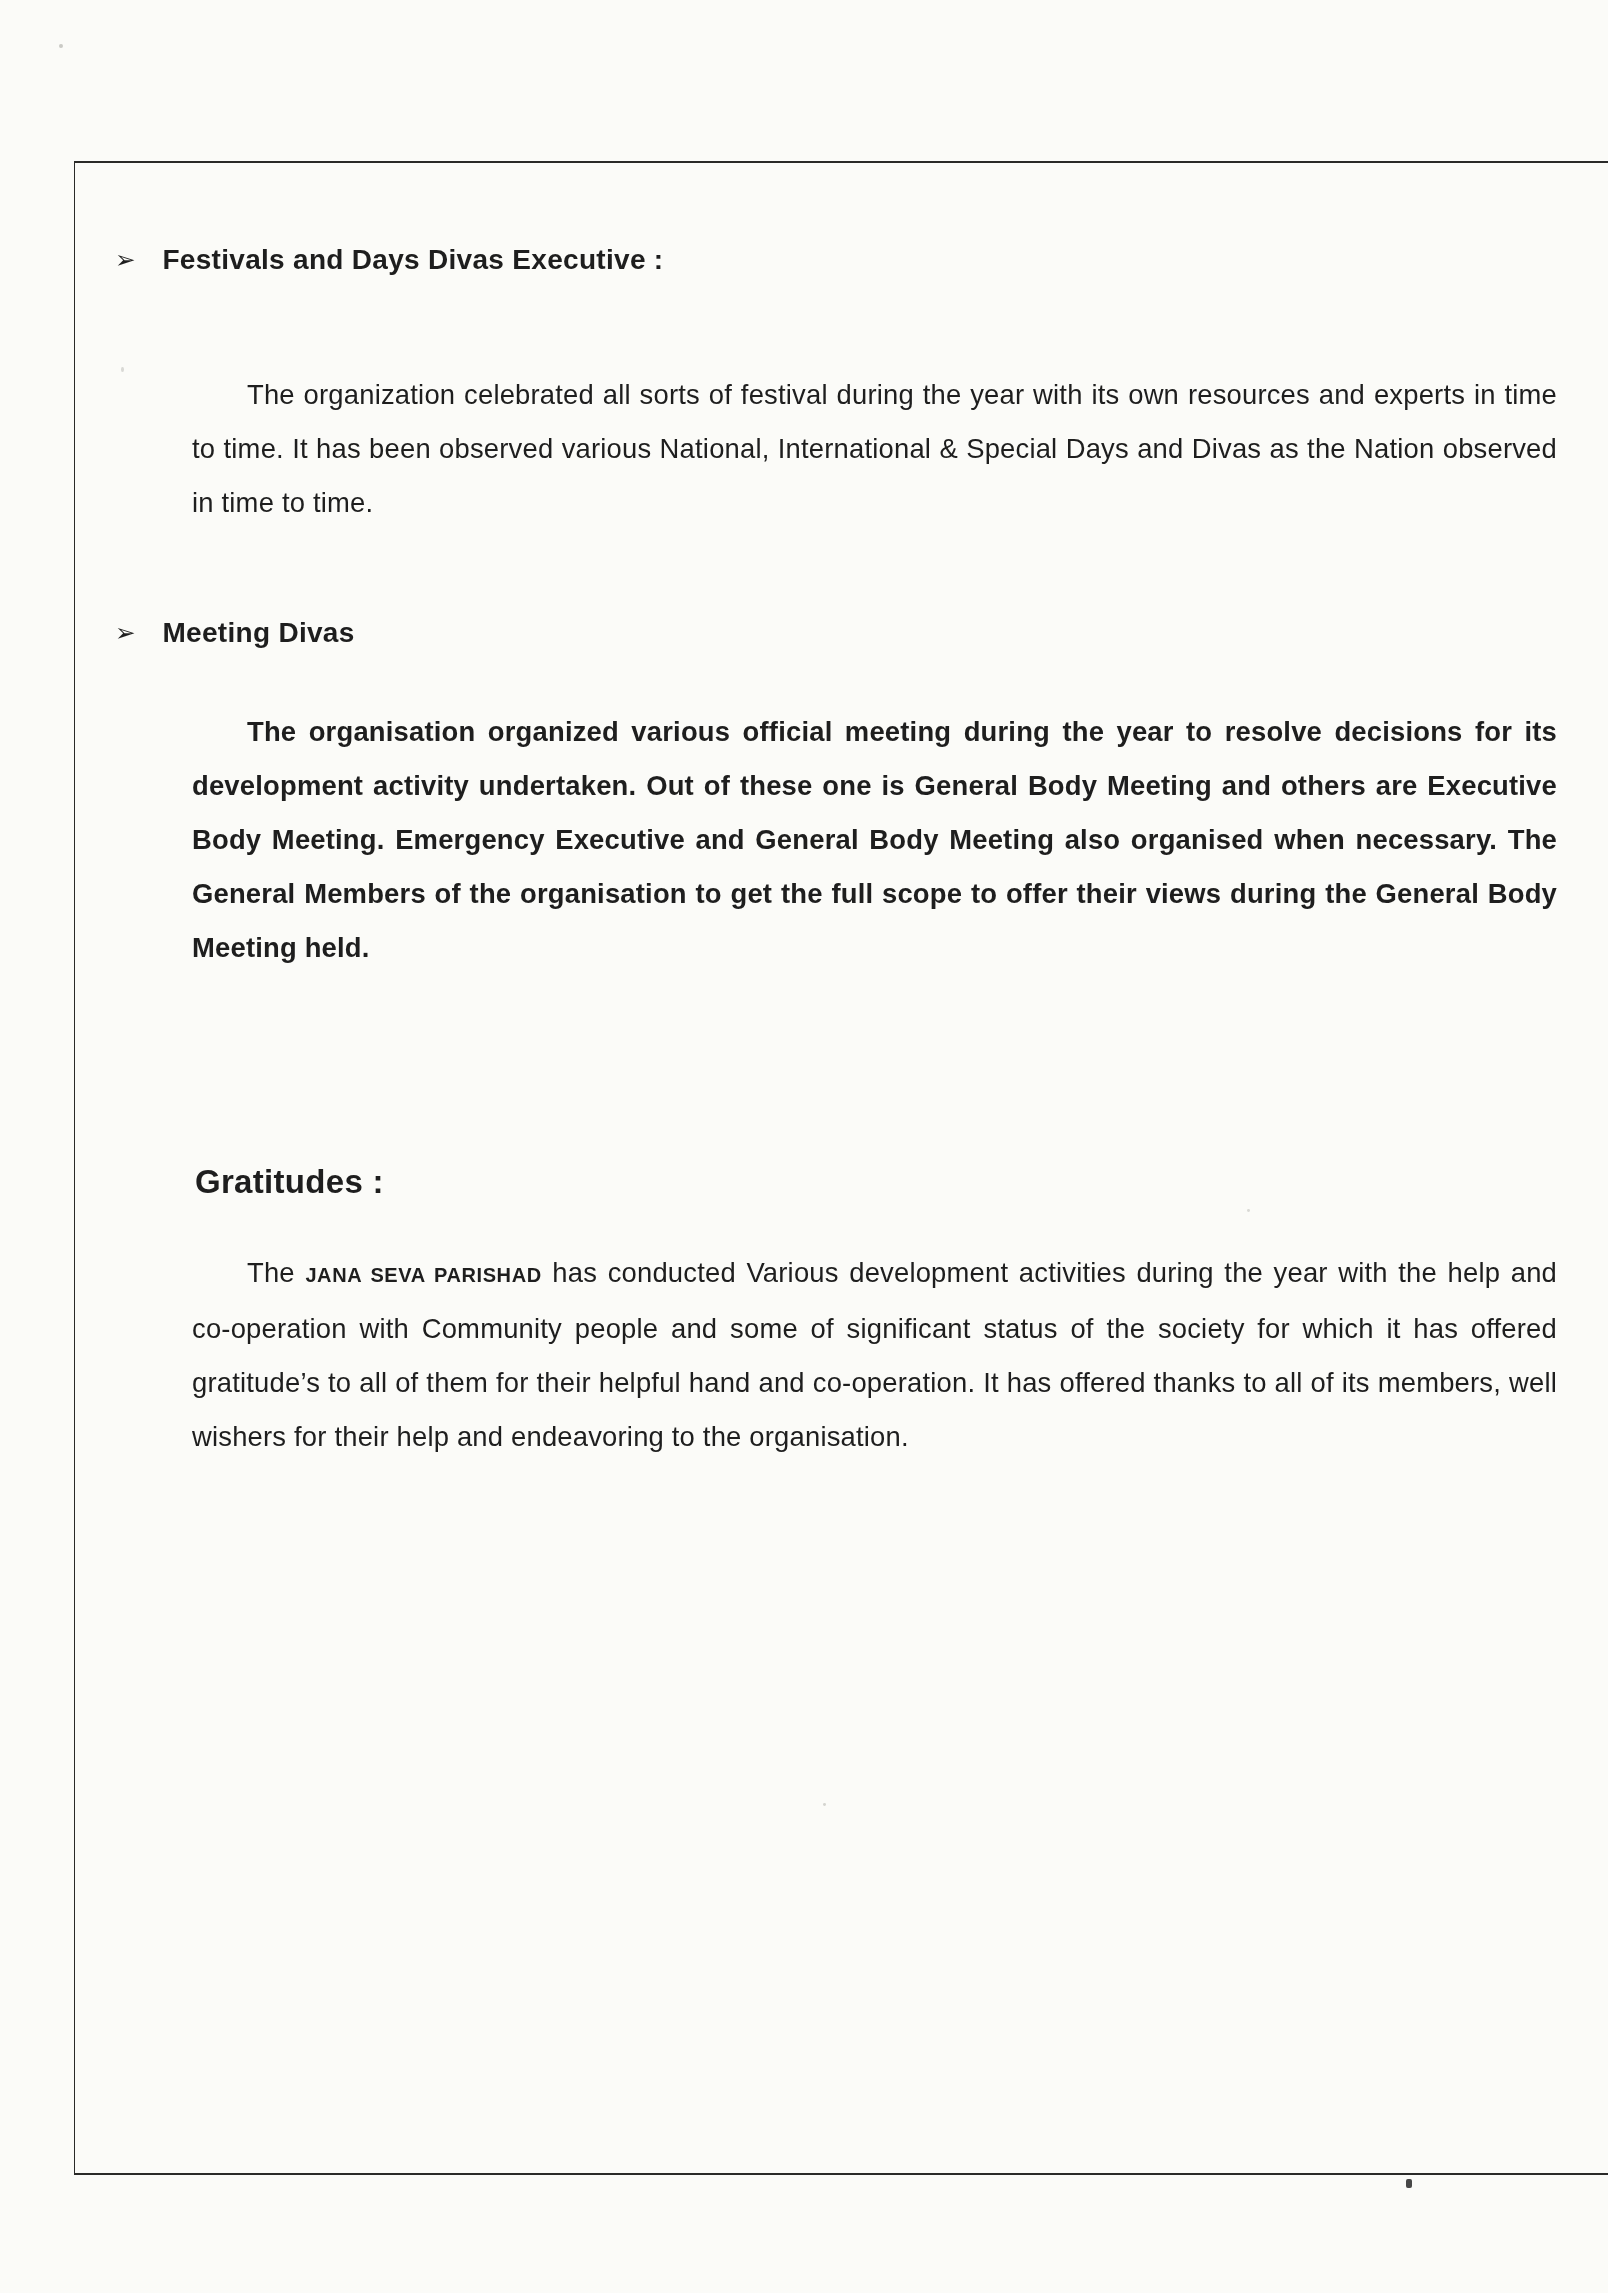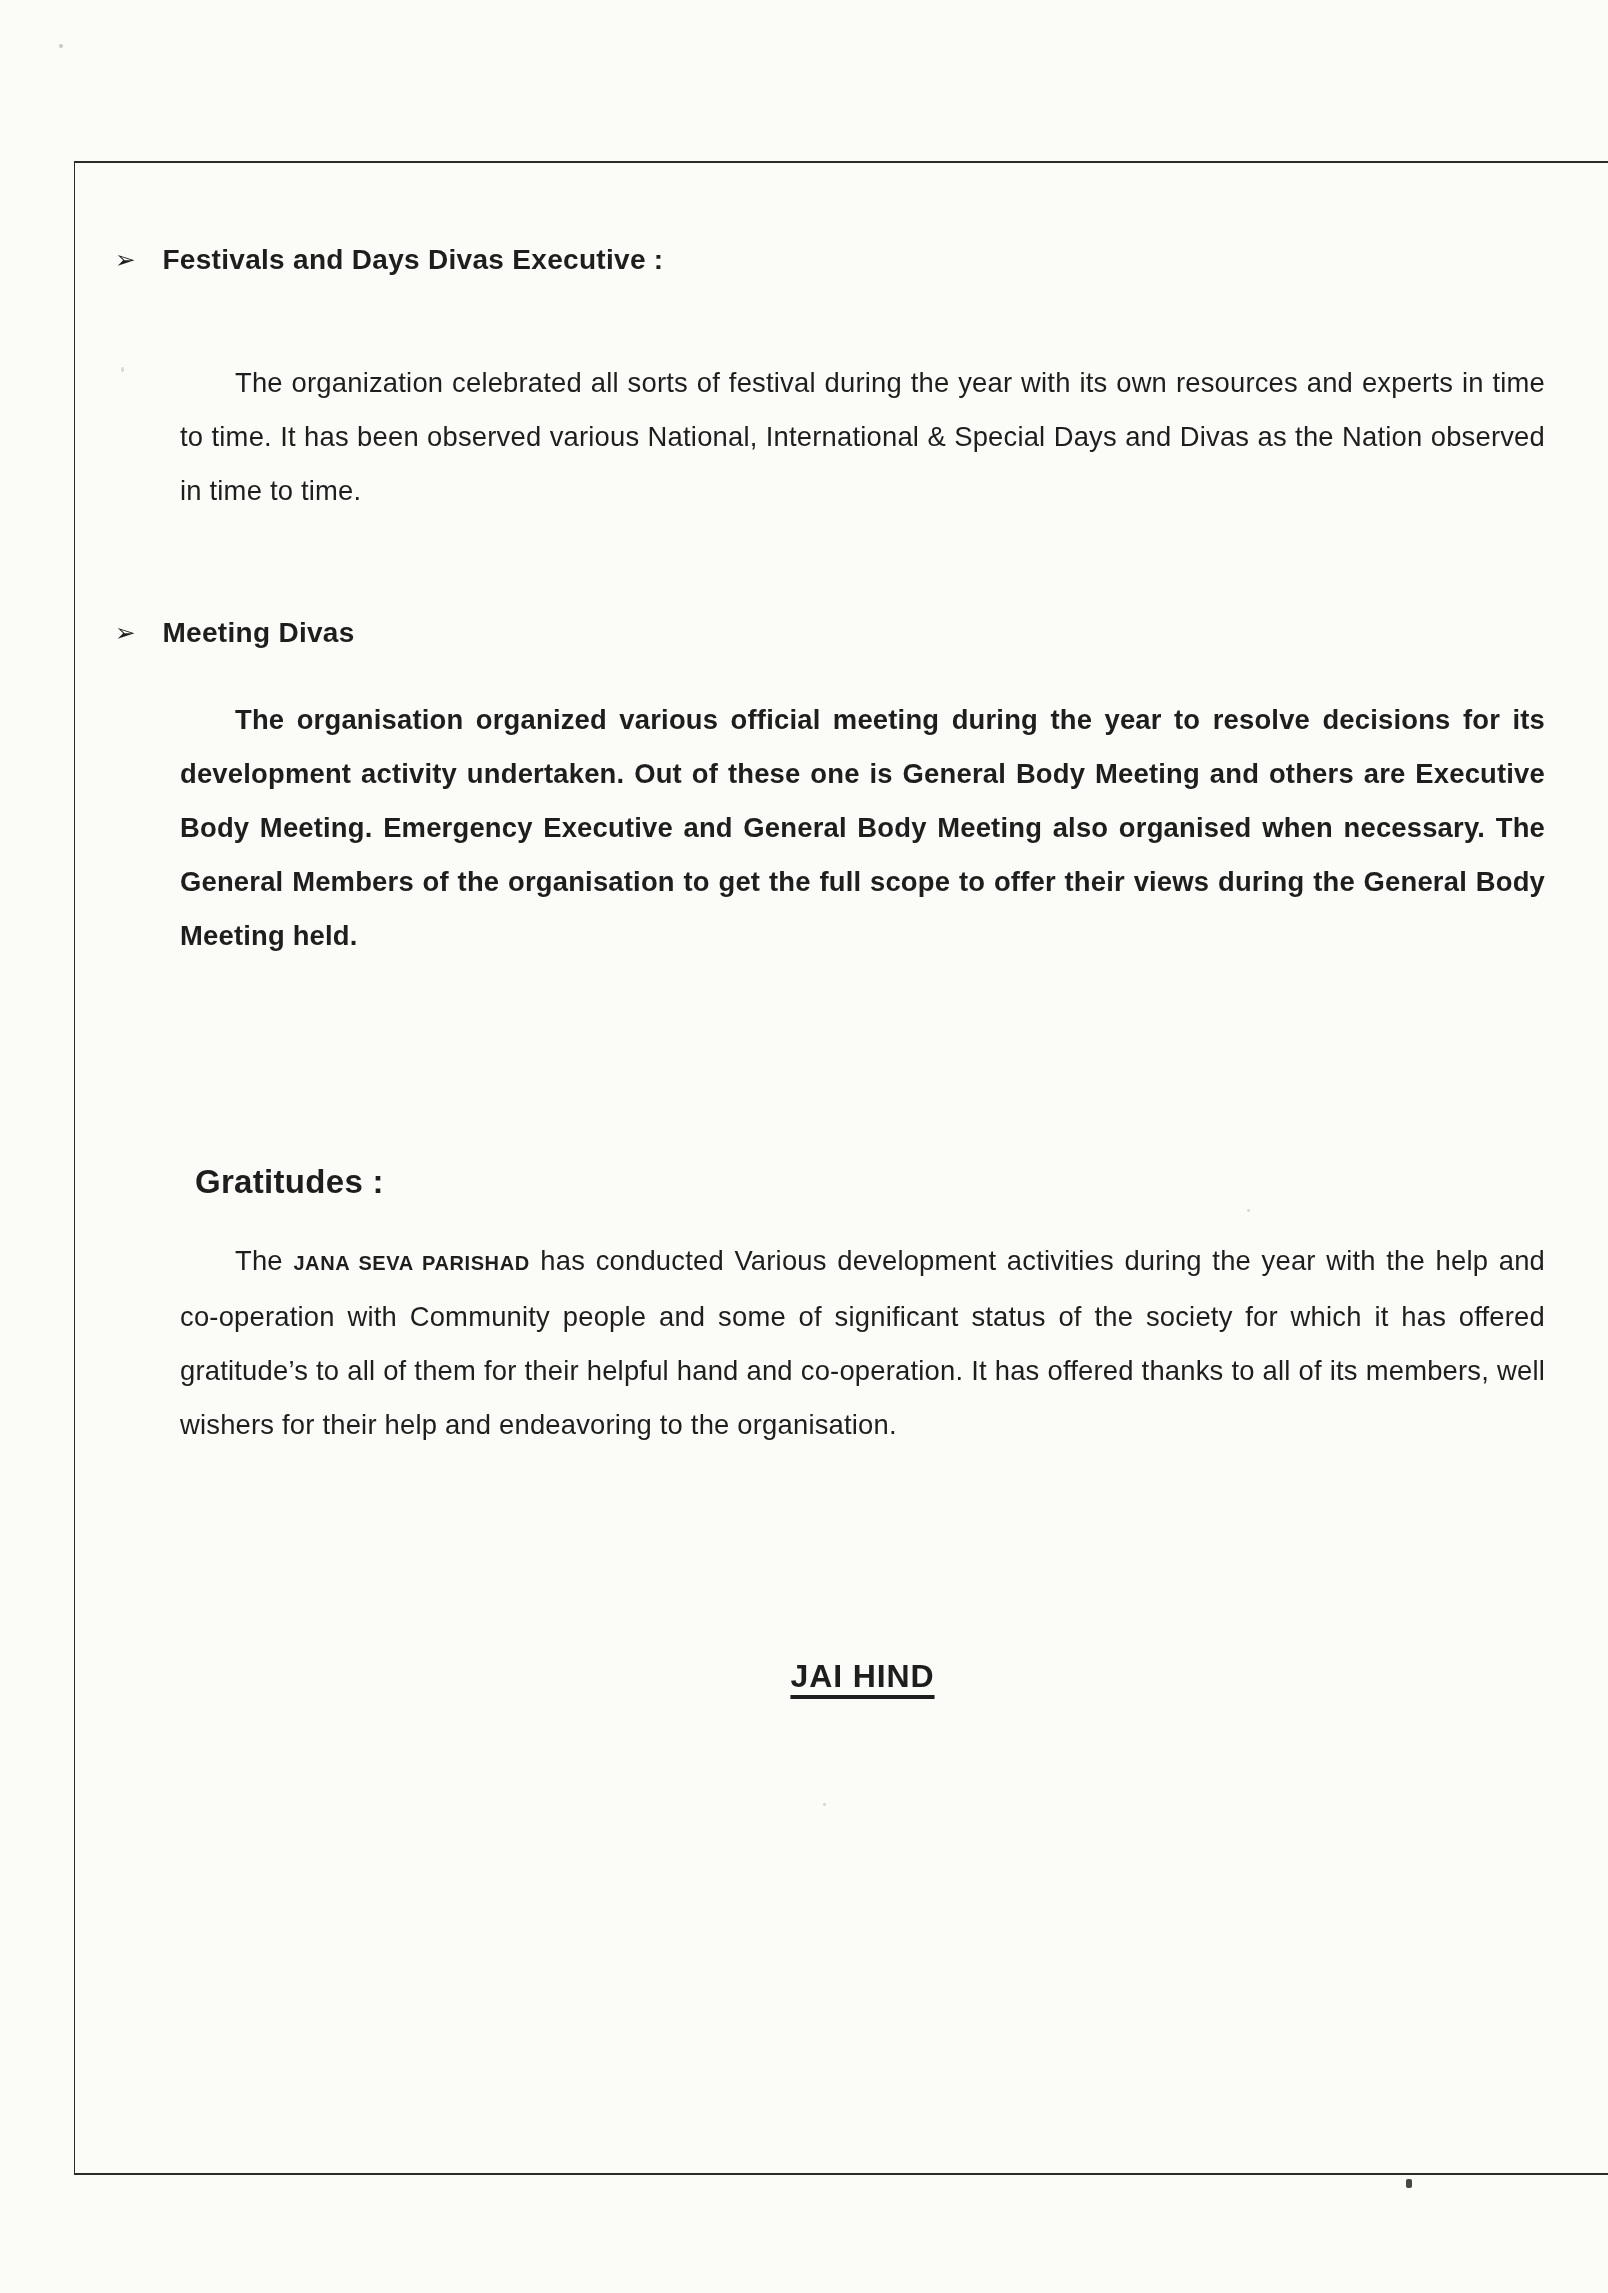--- a/index.html
+++ b/index.html
@@ -42,21 +42,21 @@
     font-size: 24.6px;
     font-weight: normal;
     transform: translateY(-0.9px);
   }
   .s1 { top: 244px; left: 115px; }
   .s2 { top: 617px; left: 115px; }
   .body-para {
     position: absolute;
     left: 180px;
     width: 1365px;
-    margin: 0;
+    margin: 12px;
     font-size: 27.4px;
     line-height: 54px;
     letter-spacing: 0.2px;
     text-align: justify;
     text-indent: 55px;
   }
   .p1 { top: 356px; }
   .p2 { top: 693px; font-weight: bold; }
   .p3 { top: 1234px; }
   .plain-heading {
@@ -119,23 +119,20 @@
     <span class="bullet">➢</span>
     <span class="bh-text">Meeting Divas</span>
   </div>
 
   <p class="body-para p2">The organisation organized various official meeting during the year to resolve decisions for its development activity undertaken. Out of these one is General Body Meeting and others are Executive Body Meeting. Emergency Executive and General Body Meeting also organised when necessary. The General Members of the organisation to get the full scope to offer their views during the General Body Meeting held.</p>
 
   <h2 class="plain-heading">Gratitudes :</h2>
 
   <p class="body-para p3"><span>The </span><span class="org">JANA SEVA PARISHAD</span><span> has conducted Various development activities during the year with the help and co-operation with Community people and some of significant status of the society for which it has offered gratitude’s to all of them for their helpful hand and co-operation. It has offered thanks to all of its members, well wishers for their help and endeavoring to the organisation.</span></p>
 
-  <div class="slogan-wrap">
-    <span class="slogan">JAI HIND</span>
-  </div>
 
   <span class="speck a"></span>
   <span class="speck b"></span>
   <span class="speck c"></span>
   <span class="speck d"></span>
   <span class="speck e"></span>
 
 </div>
 
 

